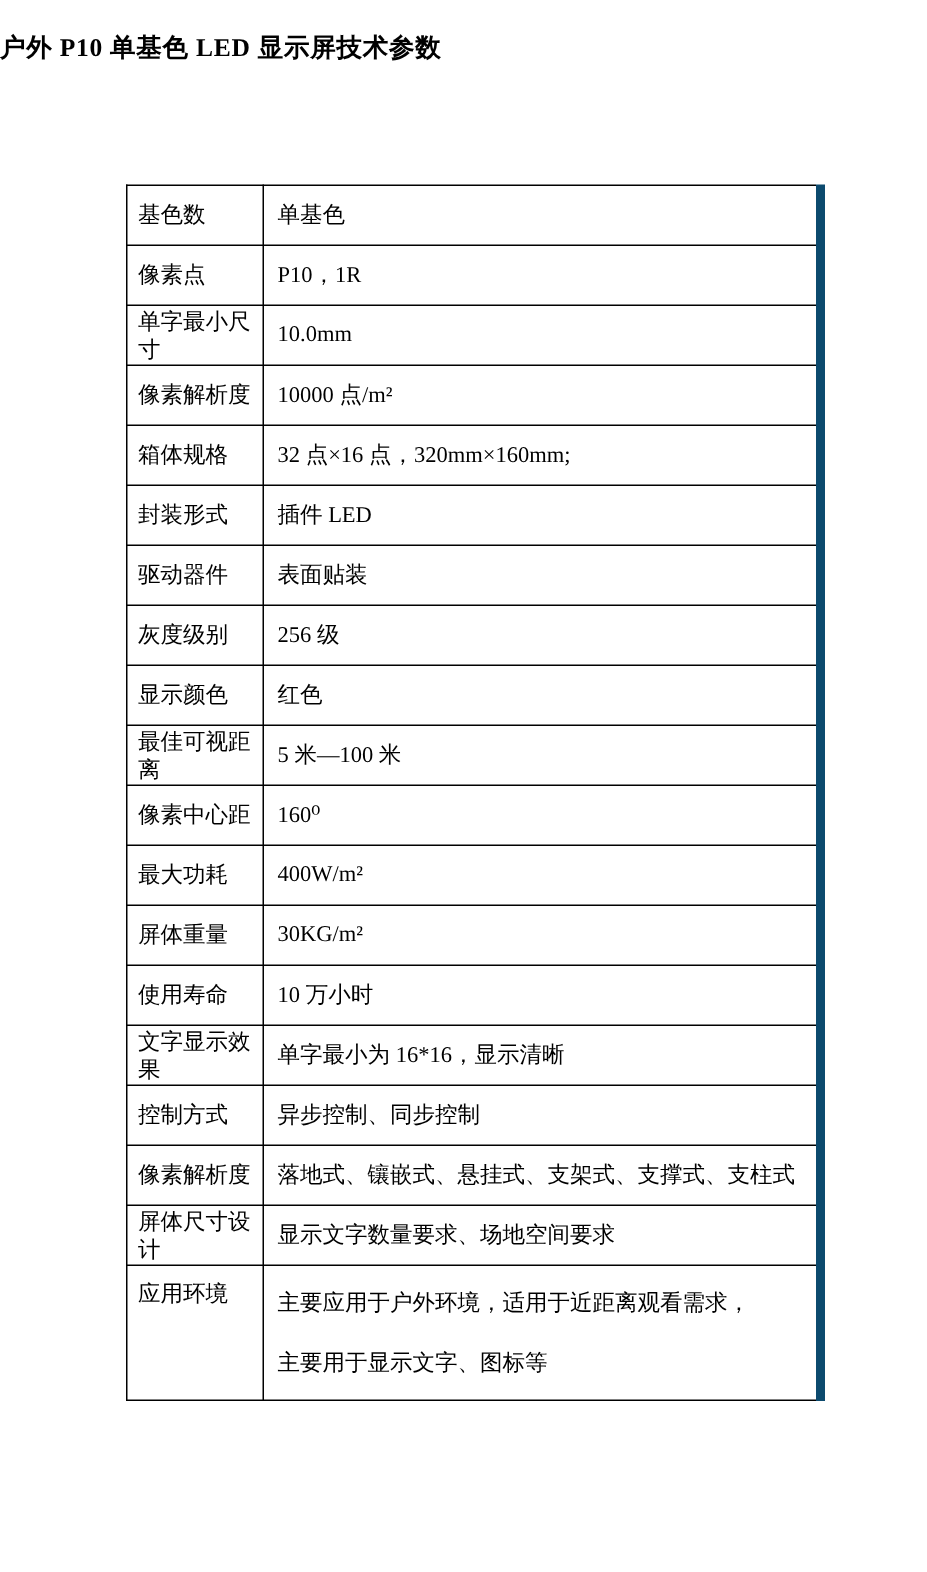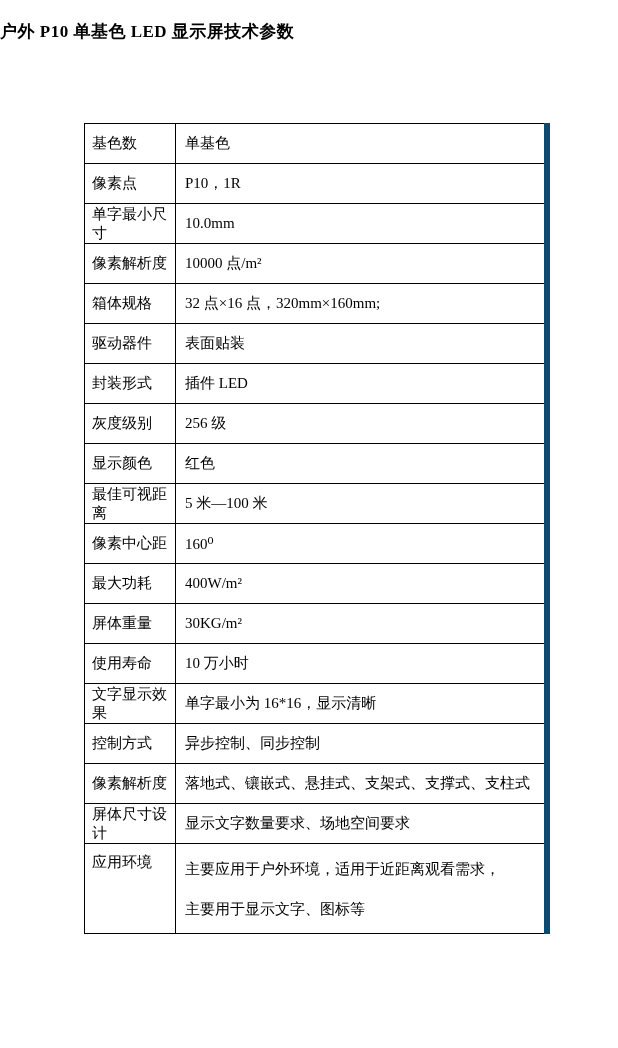--- a/index.html
+++ b/index.html
@@ -90,27 +90,27 @@
     <td class="cell-label">像素解析度</td>
     <td class="cell-value">10000 点/m²</td>
   </tr>
 
   <tr>
     <td class="cell-label">箱体规格</td>
     <td class="cell-value">32 点×16 点，320mm×160mm;</td>
   </tr>
 
   <tr>
-    <td class="cell-label">驱动器件</td>
-    <td class="cell-value">表面贴装</td>
+    <td class="cell-label">封装形式</td>
+    <td class="cell-value">插件 LED</td>
   </tr>
 
   <tr>
-    <td class="cell-label">封装形式</td>
-    <td class="cell-value">插件 LED</td>
+    <td class="cell-label">驱动器件</td>
+    <td class="cell-value">表面贴装</td>
   </tr>
 
   <tr>
     <td class="cell-label">灰度级别</td>
     <td class="cell-value">256 级</td>
   </tr>
 
   <tr>
     <td class="cell-label">显示颜色</td>
     <td class="cell-value">红色</td>

